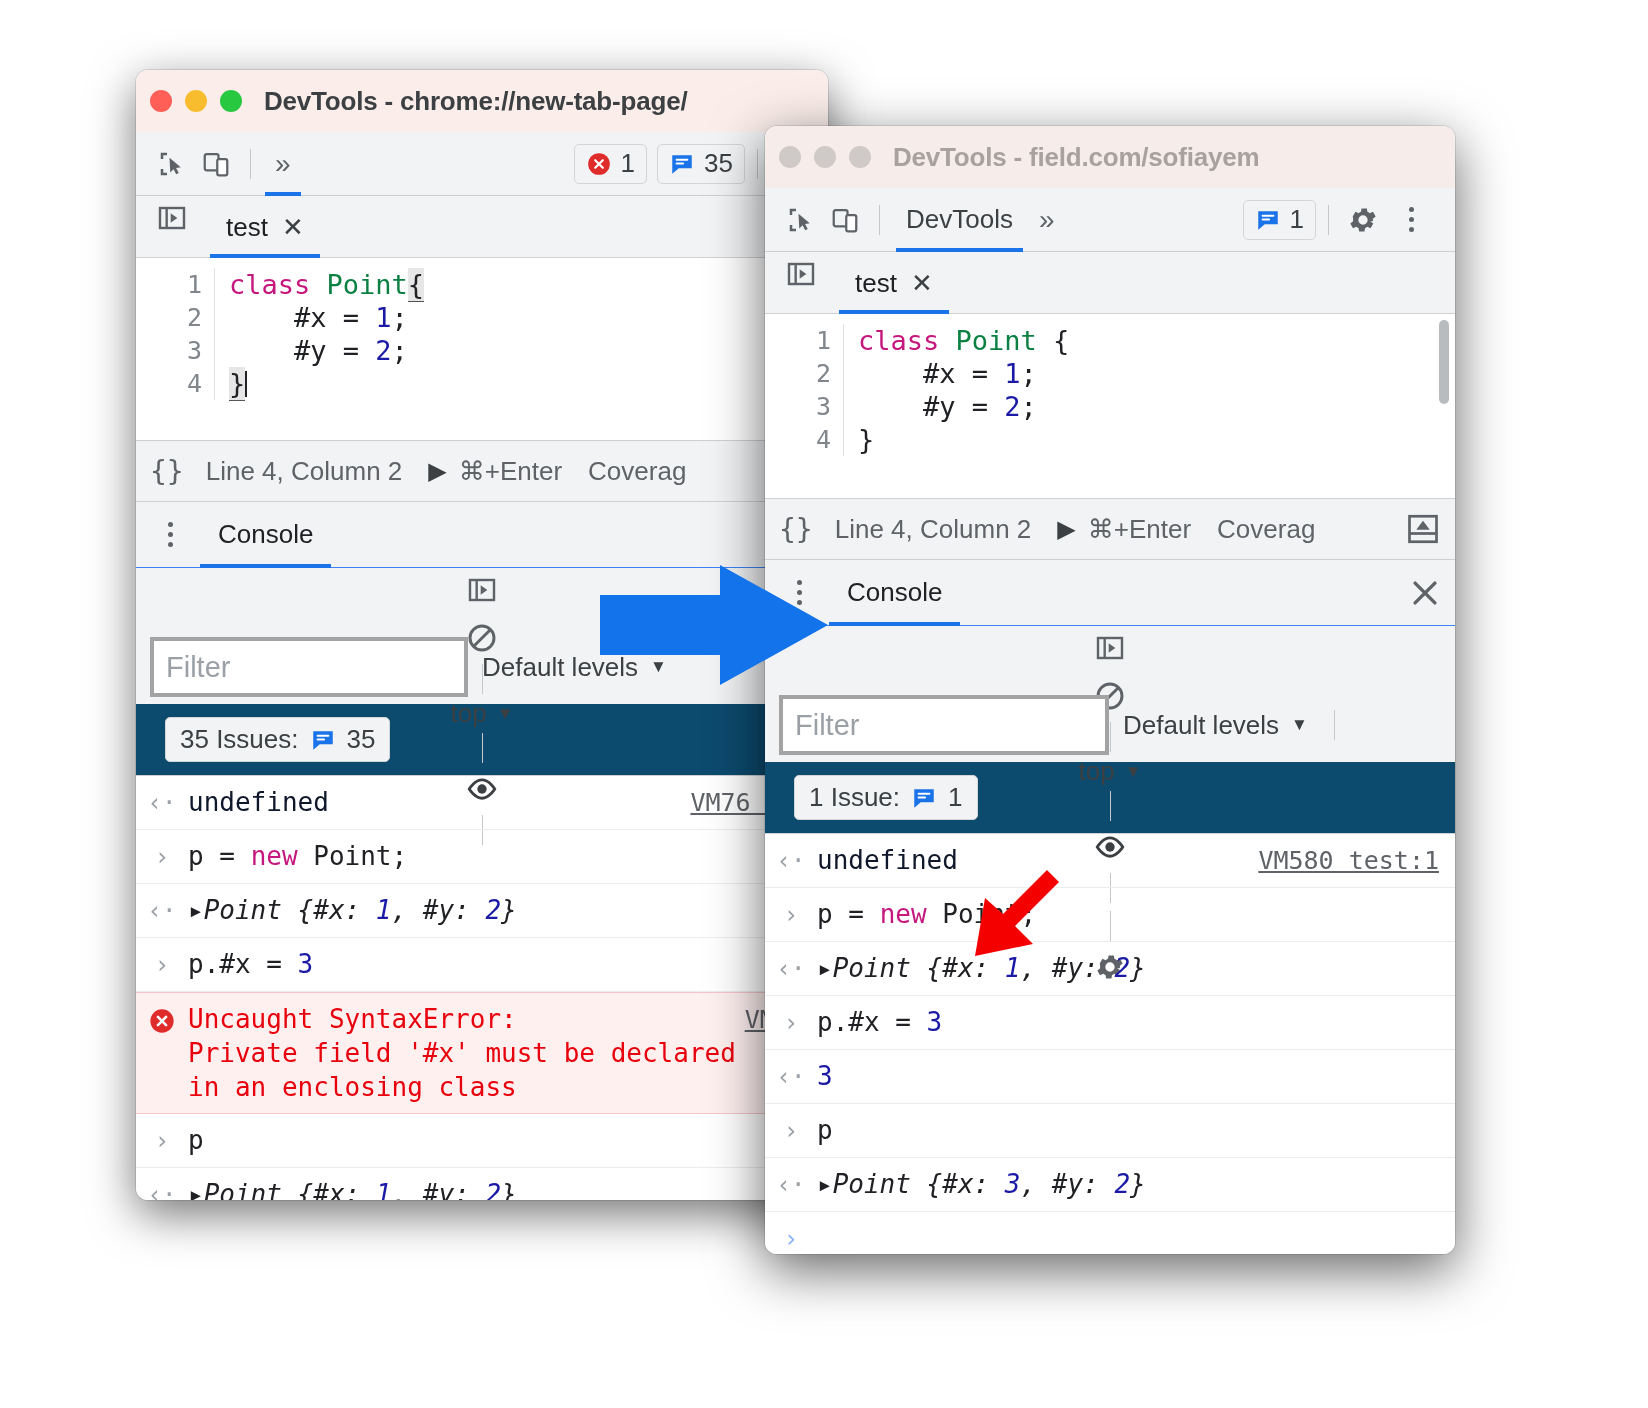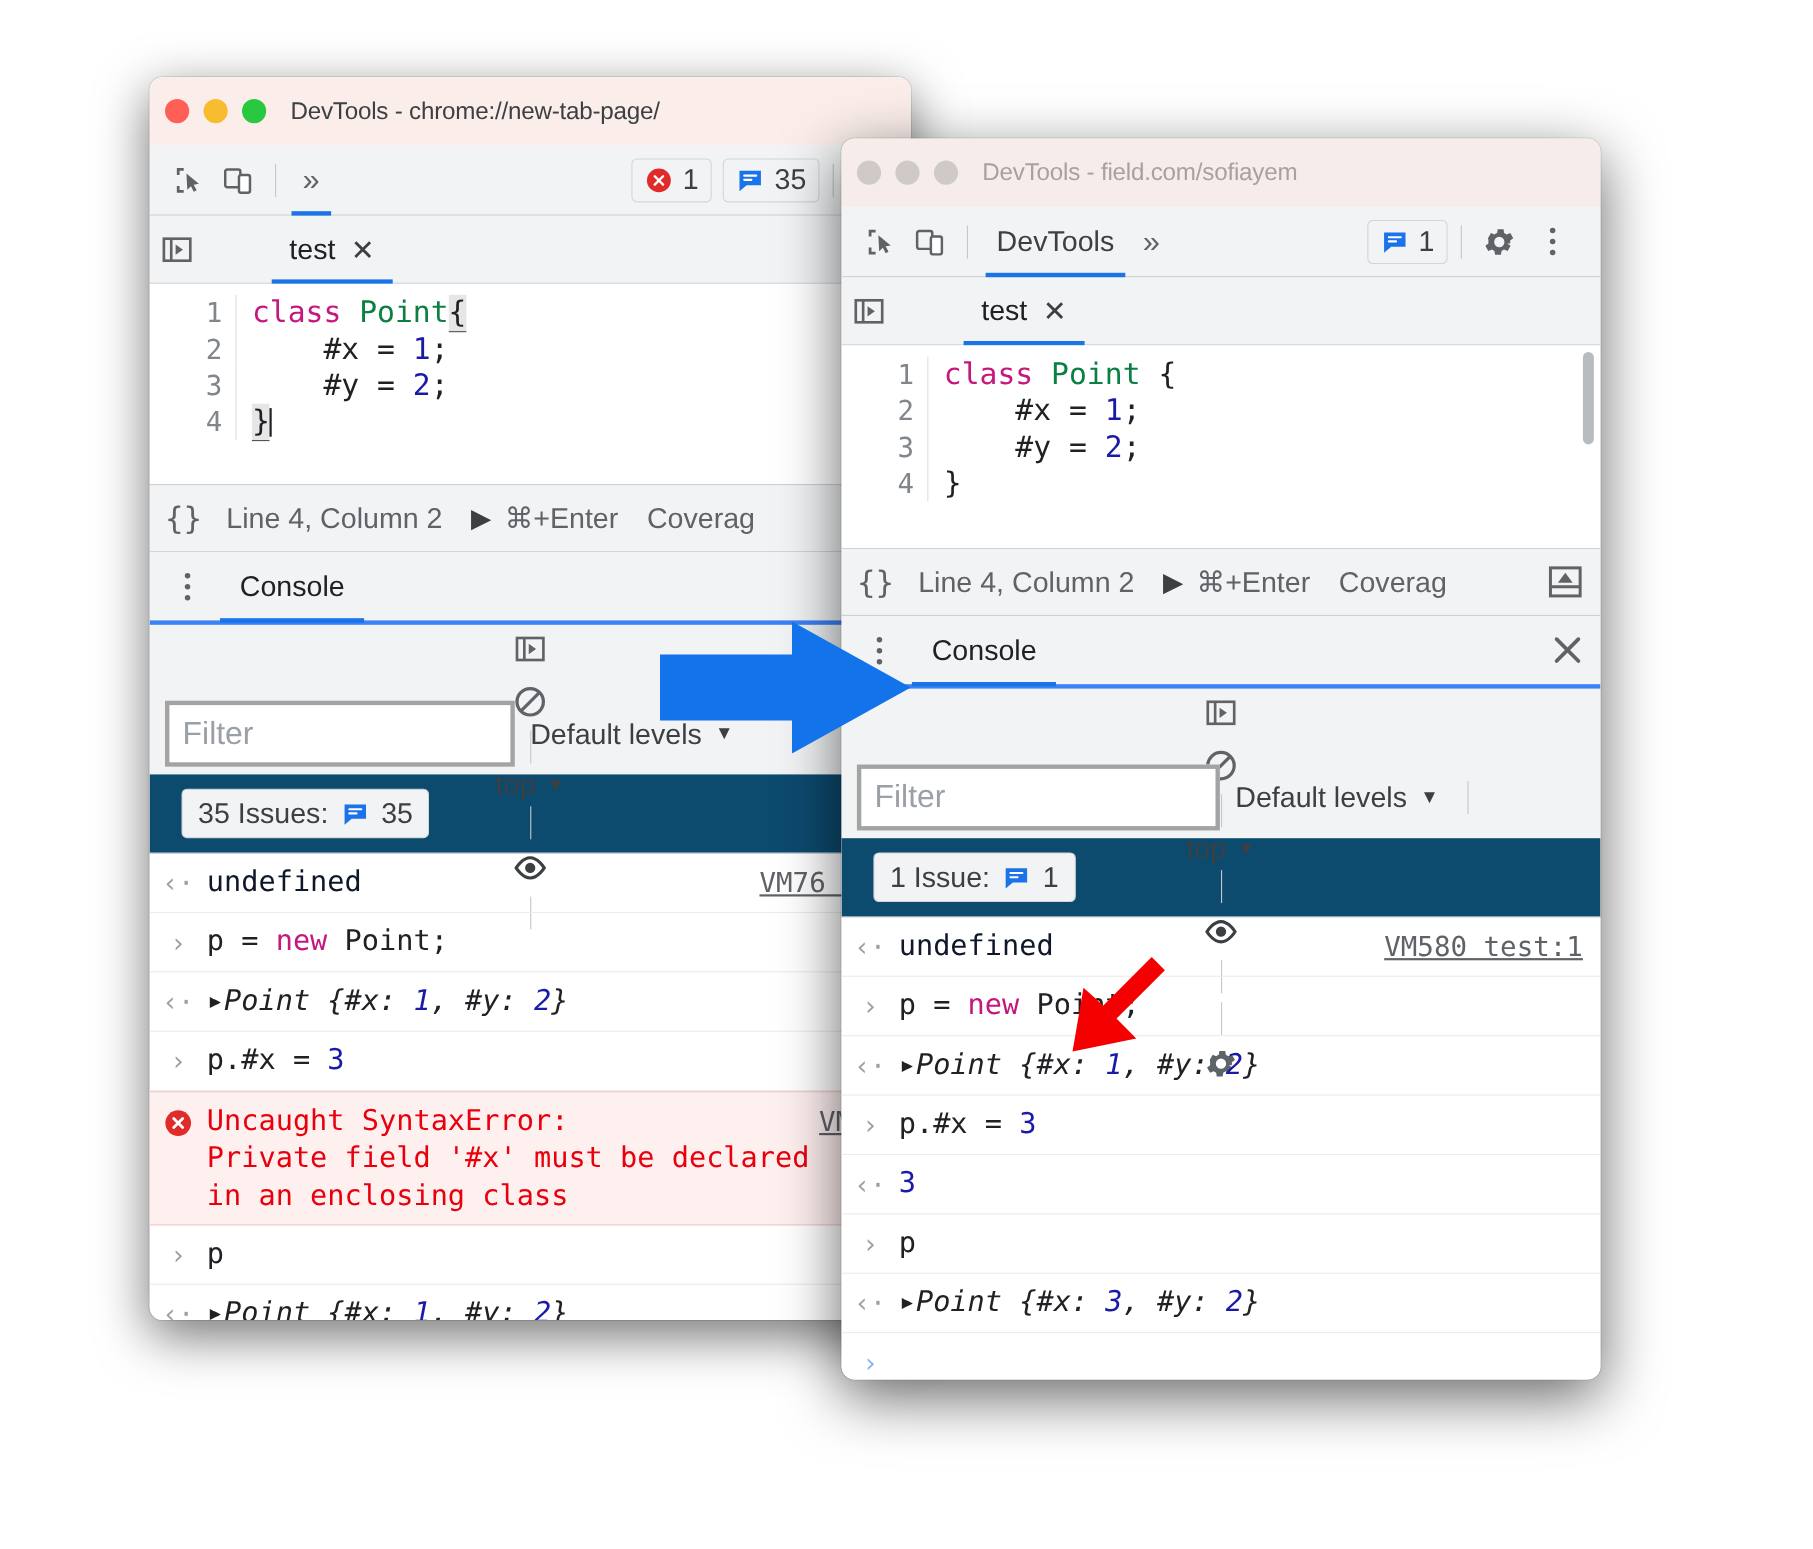--- a/index.html
+++ b/index.html
@@ -45,21 +45,21 @@
   .titlebar.inactive{ background: #f6ece9; }
 
   .lights { display: flex; gap: 13px; margin-right: 22px; }
   .light { width: 22px; height: 22px; border-radius: 50%; }
   .l-red    { background: #ff5f57; }
   .l-yellow { background: #f7bd2e; }
   .l-green  { background: #28c840; }
   .l-dim    { background: #cfcac8; }
 
   .win-title {
-    font-size: 22px; font-weight: normal;
+    font-size: 26px; font-weight: bold;
     color: #3c4043;
     letter-spacing: -0.2px;
     white-space: nowrap;
     text-align: right;
   }
   .win-title.dim { color: #a8a19f; }
 
   
   .dt-toolbar {
     height: 64px;
@@ -113,24 +113,23 @@
     height: 40px; box-sizing: border-box;
     flex: none;
   }
   .counter-num { font-size: 26px; color: #3c4043; }
 
   
   .src-tabstrip {
     height: 62px;
     background: #f1f3f4;
     border-bottom: 1px solid #cdd1d4;
-    display: flex; align-items: center;
-    padding-left: 3px;
+    display: flex; 
+    padding-left: 14px;
     box-sizing: border-box;
-    gap: 48px;
   }
   .file-tab {
     position: relative;
     height: 62px;
     display: flex; align-items: center; gap: 14px;
     padding: 0 16px;
     margin-left: 16px;
     font-size: 26px; color: #202124;
   }
   .file-tab::after {
@@ -188,21 +187,21 @@
   }
   .sb-braces { font-size: 28px; color: #5f6368; margin-right: 22px;
                font-family: "DejaVu Sans Mono", monospace; }
   .sb-item { margin-right: 26px; }
   .sb-play { font-size: 24px; color: #3c4043; margin-right: 12px; }
 
   
   .console-head {
     height: 66px;
     background: #f1f3f4;
-    border-bottom: 4px solid #3b82f6;
+    border-bottom: 1px solid #3b82f6;
     display: flex; align-items: center;
     padding-left: 14px;
     box-sizing: border-box;
     position: relative;
   }
   .dots3 { width: 40px; display:flex; flex-direction: column; gap: 5px;
            align-items:center; flex: none; margin-right: 10px;}
   .dots3 i { width: 5px; height: 5px; border-radius: 50%; background: #5f6368; display:block;}
   .console-tab {
     position: relative;

